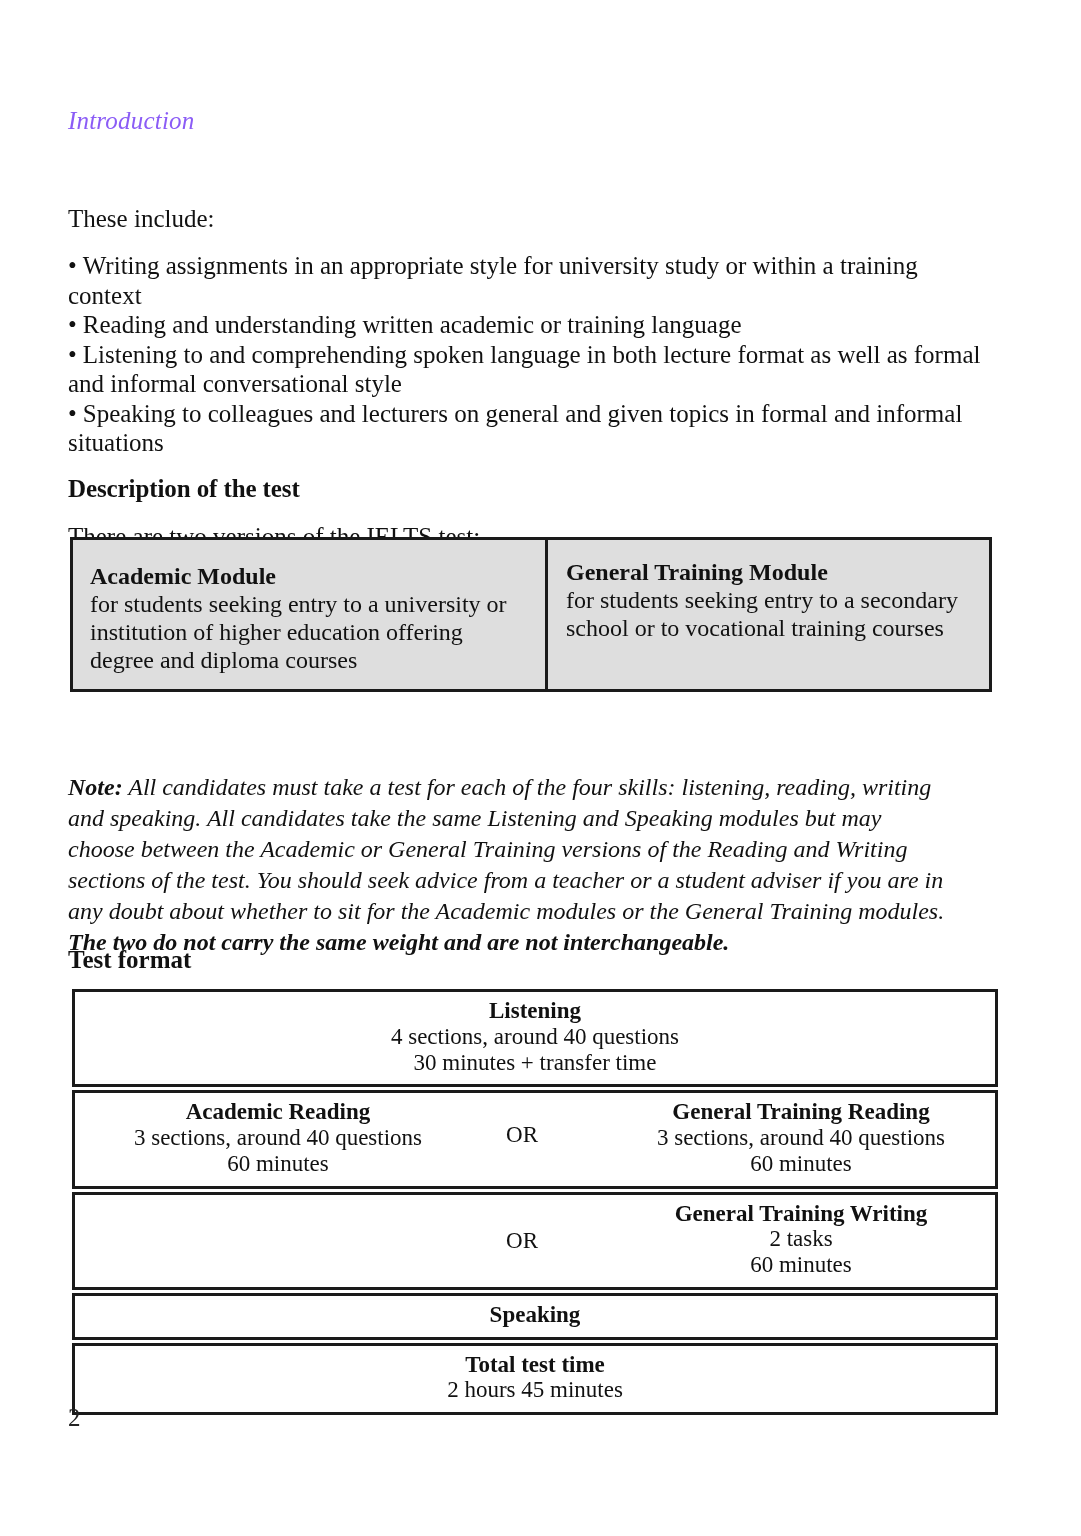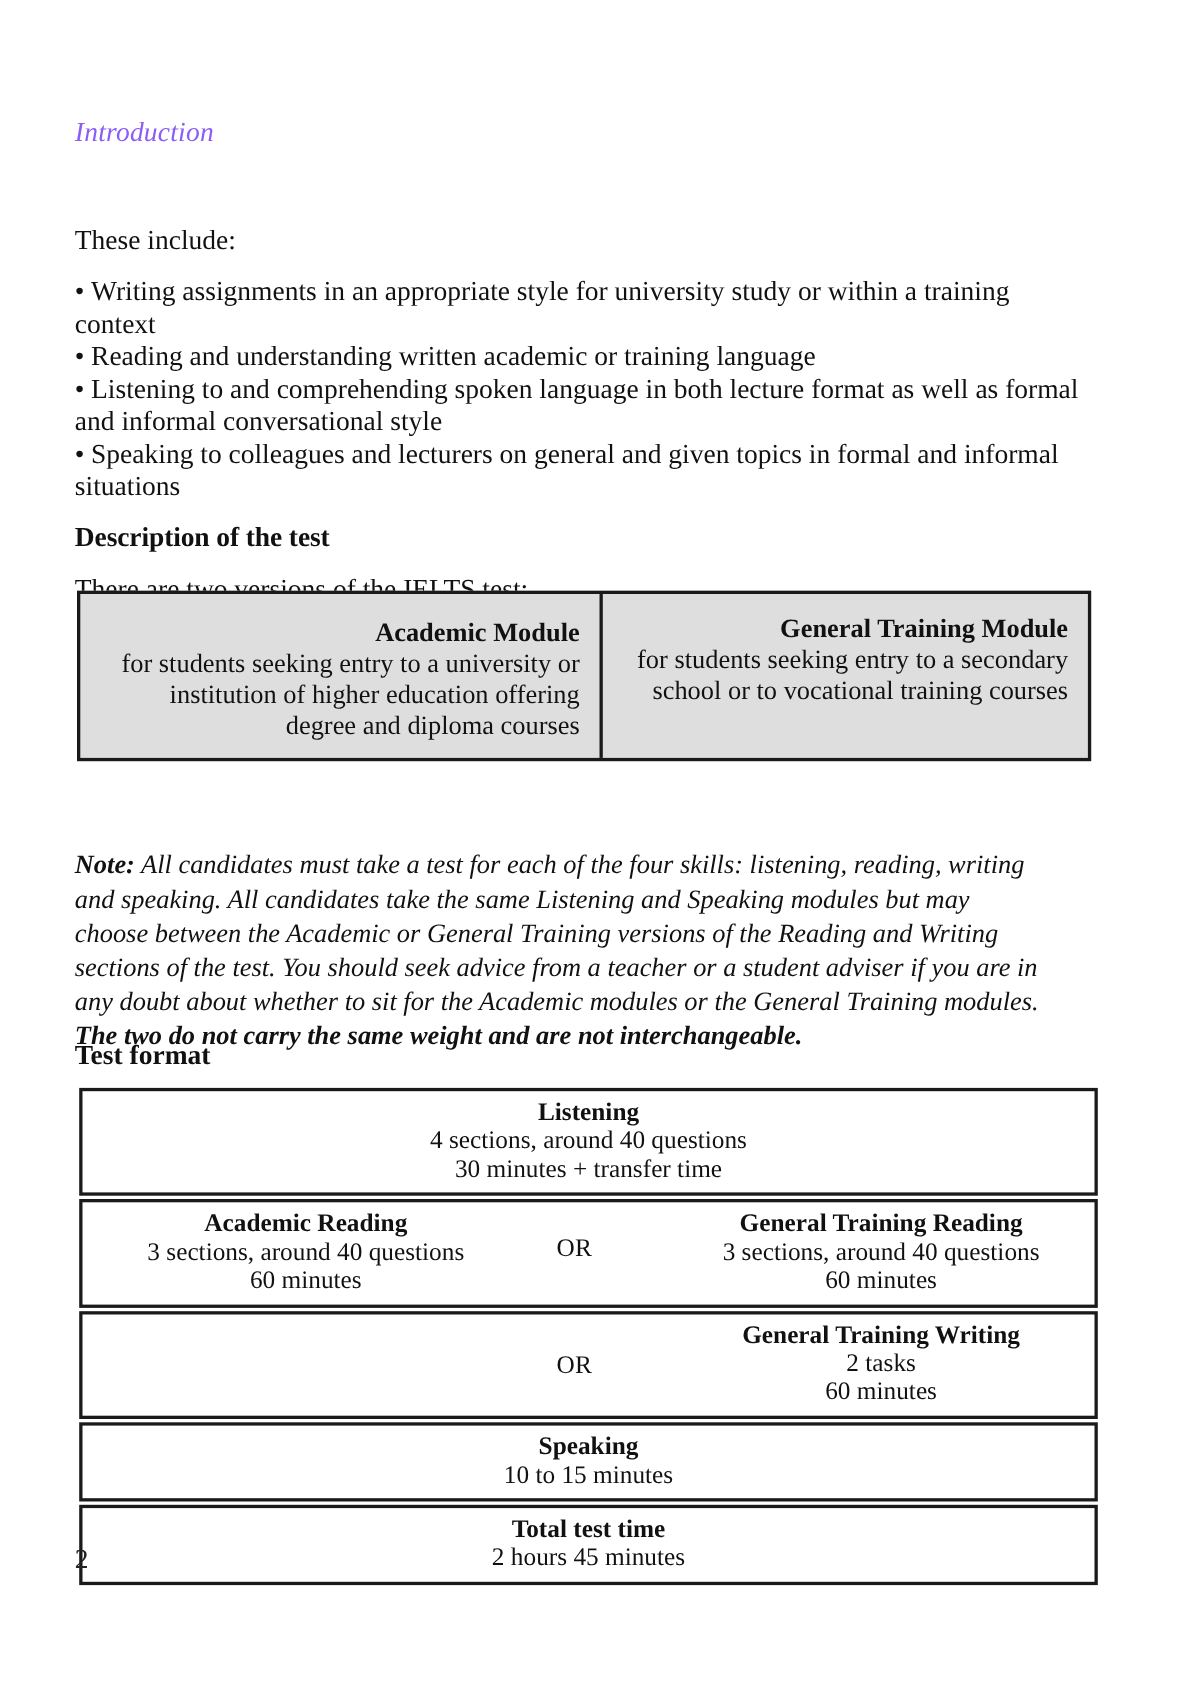--- a/index.html
+++ b/index.html
@@ -82,21 +82,20 @@
   .module-table {
     position: absolute;
     left: 70px;
     top: 537px;
     width: 922px;
     box-sizing: border-box;
     border: 3px solid #1a1a1a;
     background: #dedede;
     display: flex;
     height: 155px;
-    text-align: right;
   }
   .module-cell {
     box-sizing: border-box;
     padding: 22px 18px 10px 17px;
     font-size: 24px;
     line-height: 1.17;
   }
   .module-cell.left {
     width: 475px;
     border-right: 3px solid #1a1a1a;
@@ -252,21 +251,20 @@
       <div class="fmt-col or-col tall">OR</div>
       <div class="fmt-col right-col">
         <span class="fmt-title">General Training Writing</span>
         <span class="fmt-line">2 tasks</span>
         <span class="fmt-line">60 minutes</span>
       </div>
     </div>
 
     <div class="format-row single">
       <span class="fmt-title">Speaking</span>
-      <span class="fmt-line">10 to 15 minutes</span>
     </div>
 
     <div class="format-row single">
       <span class="fmt-title">Total test time</span>
       <span class="fmt-line">2 hours 45 minutes</span>
     </div>
 
   </div>
 
   <div class="folio">2</div>

